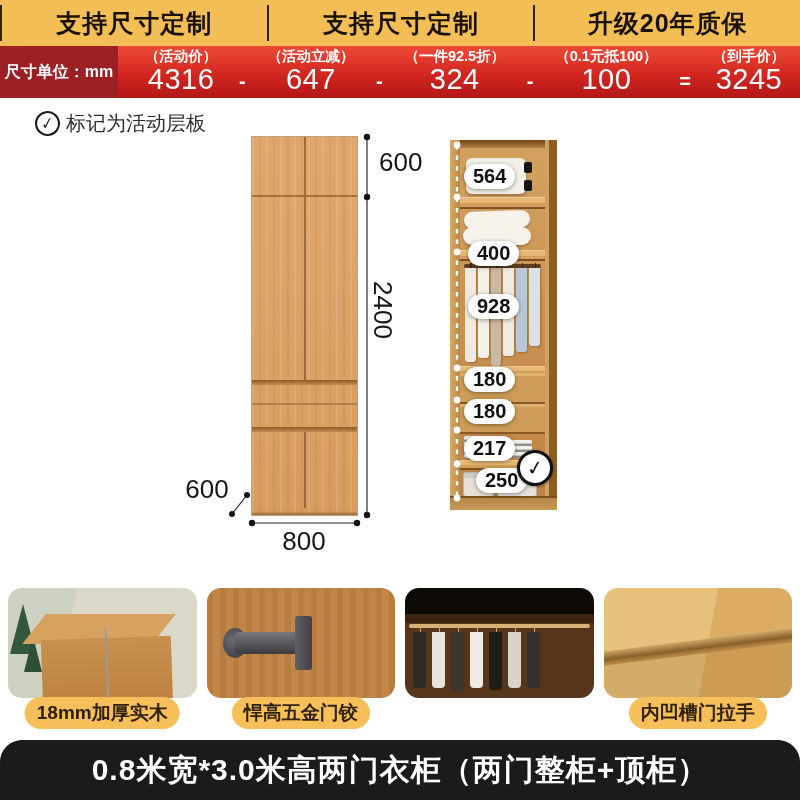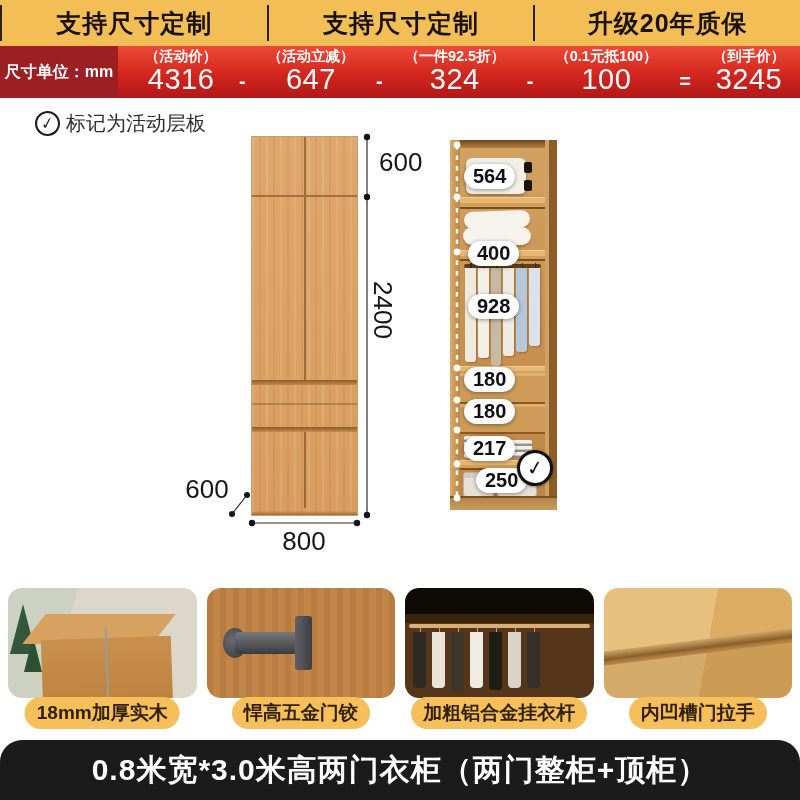--- a/index.html
+++ b/index.html
@@ -321,21 +321,20 @@
     <div class="thumb sc4">
       <div class="rod4"></div>
       <div class="g4"></div>
       <div class="g4"></div>
       <div class="g4"></div>
       <div class="g4"></div>
       <div class="g4"></div>
       <div class="g4"></div>
       <div class="g4"></div>
     </div>
-    <div class="feature-pill">加粗铝合金挂衣杆</div>
   </div>
   <div class="feature">
     <div class="thumb sc5">
       <div class="groove5"></div>
       <div class="lower5"></div>
     </div>
     <div class="feature-pill">内凹槽门拉手</div>
   </div>
 </div>
 

